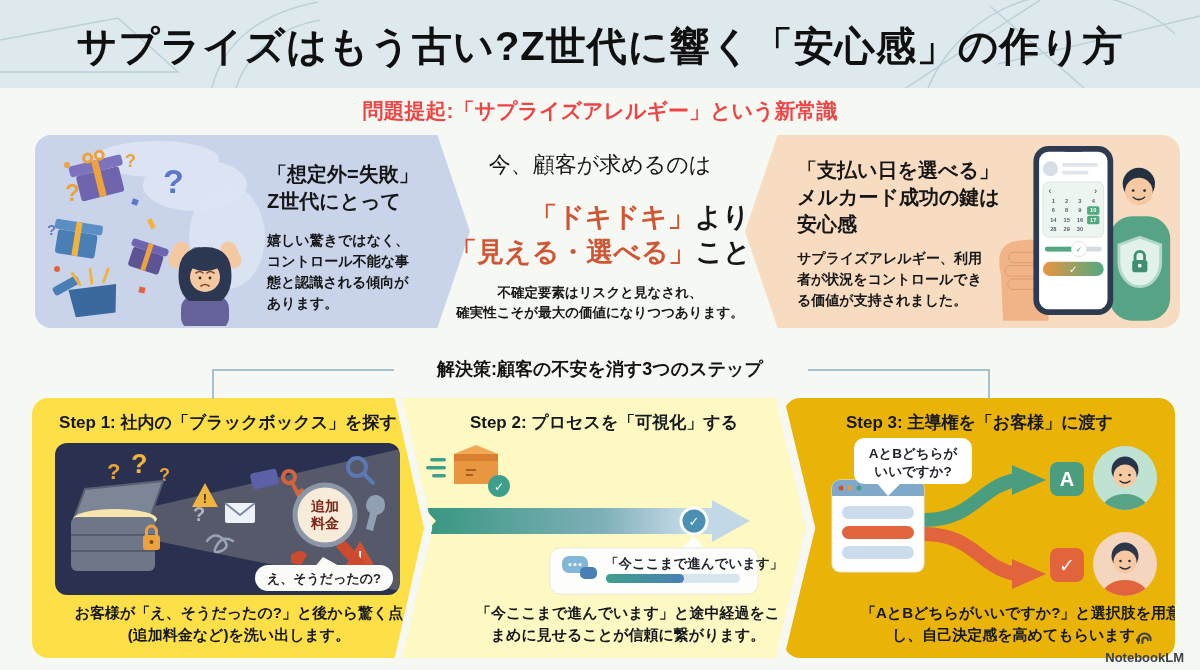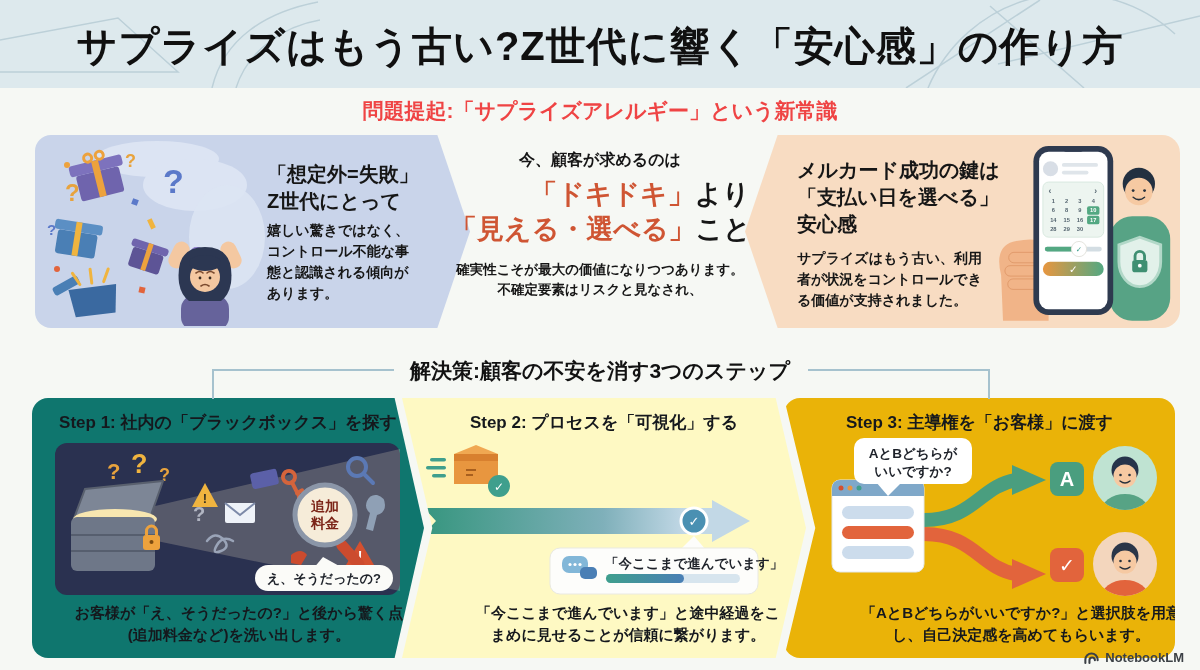--- a/index.html
+++ b/index.html
@@ -12,67 +12,67 @@
   .title-band{position:absolute;left:0;top:0;width:100%;height:88px;background:#dde9ed;}
   .deco{position:absolute;top:0;opacity:.85;}
   .deco-l{left:0;} .deco-r{right:0;}
   .main-title{position:absolute;left:0;top:0;width:100%;height:88px;line-height:92px;
     text-align:center;font-size:40px;font-weight:900;letter-spacing:1px;color:#101010;margin:0;}
 
   
   .problem-heading{position:absolute;top:97px;left:0;width:100%;text-align:center;
     font-size:21px;font-weight:800;color:#ef4444;}
   .solution-heading{position:absolute;top:357px;left:0;width:100%;text-align:center;
-    font-size:21px;font-weight:800;color:#121212;z-index:2;}
+    font-size:18px;font-weight:800;color:#121212;z-index:2;}
   .bracket{position:absolute;top:369px;height:28px;z-index:1;}
   .bracket-l{left:212px;width:180px;border-top:2px solid #a6c2ce;border-left:2px solid #a6c2ce;}
   .bracket-r{left:808px;width:180px;border-top:2px solid #a6c2ce;border-right:2px solid #a6c2ce;}
 
   
   .panel-gifts{position:absolute;left:35px;top:135px;width:435px;height:193px;background:#c9d4ea;
     border-radius:16px;clip-path:polygon(0 0,92.5% 0,100% 50%,92.5% 100%,0 100%);}
   .panel-gifts .illus{position:absolute;left:2px;top:2px;}
   .panel-gifts .txt{position:absolute;left:232px;top:26px;width:176px;}
   .ptitle{font-size:20px;font-weight:800;line-height:1.35;white-space:nowrap;}
-  .pbody{margin-top:5px;font-size:14px;font-weight:700;line-height:1.5;}
+  .pbody{margin-top:15px;font-size:14px;font-weight:700;line-height:1.5;}
   .panel-gifts .pbody{width:152px;}
 
   .center-claim{position:absolute;left:450px;top:150px;width:300px;text-align:center;}
-  .center-claim .l1{font-size:16px;font-weight:700;margin-bottom:6px;white-space:nowrap;}
+  .center-claim .l1{font-size:22px;font-weight:400;margin-bottom:20px;white-space:nowrap;}
   .center-claim .l2,.center-claim .l3{font-size:27px;font-weight:900;line-height:1.3;white-space:nowrap;text-align:right;}
   .accent{color:#cf5533;}
   .center-claim .cbody{margin-top:13px;font-size:13.5px;font-weight:700;line-height:1.5;}
   .center-claim .cbody div{white-space:nowrap;}
 
   .panel-mercari{position:absolute;left:745px;top:135px;width:435px;height:193px;background:#f8dcc2;
     border-radius:18px;clip-path:polygon(7.5% 0,100% 0,100% 100%,7.5% 100%,0 50%);}
   .panel-mercari .txt{position:absolute;left:52px;top:22px;width:200px;}
   .panel-mercari .pbody{width:188px;margin-top:10px;}
   .panel-mercari .illus{position:absolute;right:6px;top:3px;}
 
   
   .step{position:absolute;top:398px;height:260px;}
   .step h3{margin:13px 0 0;text-align:center;font-size:17px;font-weight:800;color:#15181d;}
   .step .caption{position:absolute;top:204px;text-align:center;font-size:15px;font-weight:700;line-height:1.45;color:#15181d;margin-left:26px;}
-  .step1{left:32px;width:392px;background:#0f766e;border-radius:16px;
+  .step1{left:32px;width:392px;background:#fde047;border-radius:16px;
     clip-path:polygon(0 0,92.5% 0,100% 50%,92.5% 100%,0 100%);}
   .step1 .illus{position:absolute;left:23px;top:45px;}
   .step1 .caption{left:14px;width:334px;}
   .step2{left:402px;width:404px;background:#fef9c3;
     clip-path:polygon(0 0,92.5% 0,100% 50%,92.5% 100%,0 100%,7.5% 50%);}
   .step2 .illus{position:absolute;left:0;top:42px;}
   .step2 .caption{left:42px;width:316px;}
   .step3{left:784px;width:391px;background:#eab308;border-radius:16px;
     clip-path:polygon(0 0,100% 0,100% 100%,0 100%,8% 50%);}
   .step3 .illus{position:absolute;left:0;top:36px;}
   .step3 .caption{left:46px;width:330px;}
 
   
   .footer{position:absolute;right:16px;bottom:5px;display:flex;align-items:center;gap:5px;
-    font-size:13px;font-weight:700;color:#3b4045;}
+    font-size:13px;font-weight:700;color:#3b4045;flex-direction:column;}
 </style>
 </head>
 <body>
 
 <div class="page">
 
   <div class="title-band">
     <svg class="deco deco-l" width="320" height="88" viewBox="0 0 320 88">
       <path d="M0 72 L178 72 L118 18 L0 40" fill="none" stroke="#b7ccd5" stroke-width="1.5"></path>
       <path d="M212 88 C224 38 266 12 318 2" fill="none" stroke="#b7ccd5" stroke-width="1.5"></path>
@@ -146,33 +146,33 @@
       </div>
       <div class="pbody">嬉しい驚きではなく、コントロール不能な事態と認識される傾向があります。</div>
     </div>
   </div>
 
   <div class="center-claim">
     <div class="l1">今、顧客が求めるのは</div>
     <div class="l2"><span class="accent">「ドキドキ」</span><span>より</span></div>
     <div class="l3"><span class="accent">「見える・選べる」</span><span>こと</span></div>
     <div class="cbody">
+      <div>不確定要素はリスクと見なされ、</div>
       <div>確実性こそが最大の価値になりつつあります。</div>
-      <div>不確定要素はリスクと見なされ、</div>
     </div>
   </div>
 
   <div class="panel-mercari">
     <div class="txt">
       <div class="ptitle">
+        <div>「支払い日を選べる」</div>
         <div>メルカード成功の鍵は</div>
-        <div>「支払い日を選べる」</div>
         <div>安心感</div>
       </div>
-      <div class="pbody">サプライズはもう古い、利用者が状況をコントロールできる価値が支持されました。</div>
+      <div class="pbody">サプライズアレルギー、利用者が状況をコントロールできる価値が支持されました。</div>
     </div>
     <svg class="illus" width="190" height="185" viewBox="0 0 200 190">
       <defs>
         <linearGradient id="gbtn" x1="0" y1="0" x2="1" y2="0">
           <stop offset="0" stop-color="#e8963f"></stop>
             <stop offset="1" stop-color="#53a882"></stop>
         </linearGradient>
       </defs>
       <g>
         <rect x="132" y="80" width="64" height="110" rx="24" fill="#57a385"></rect>

